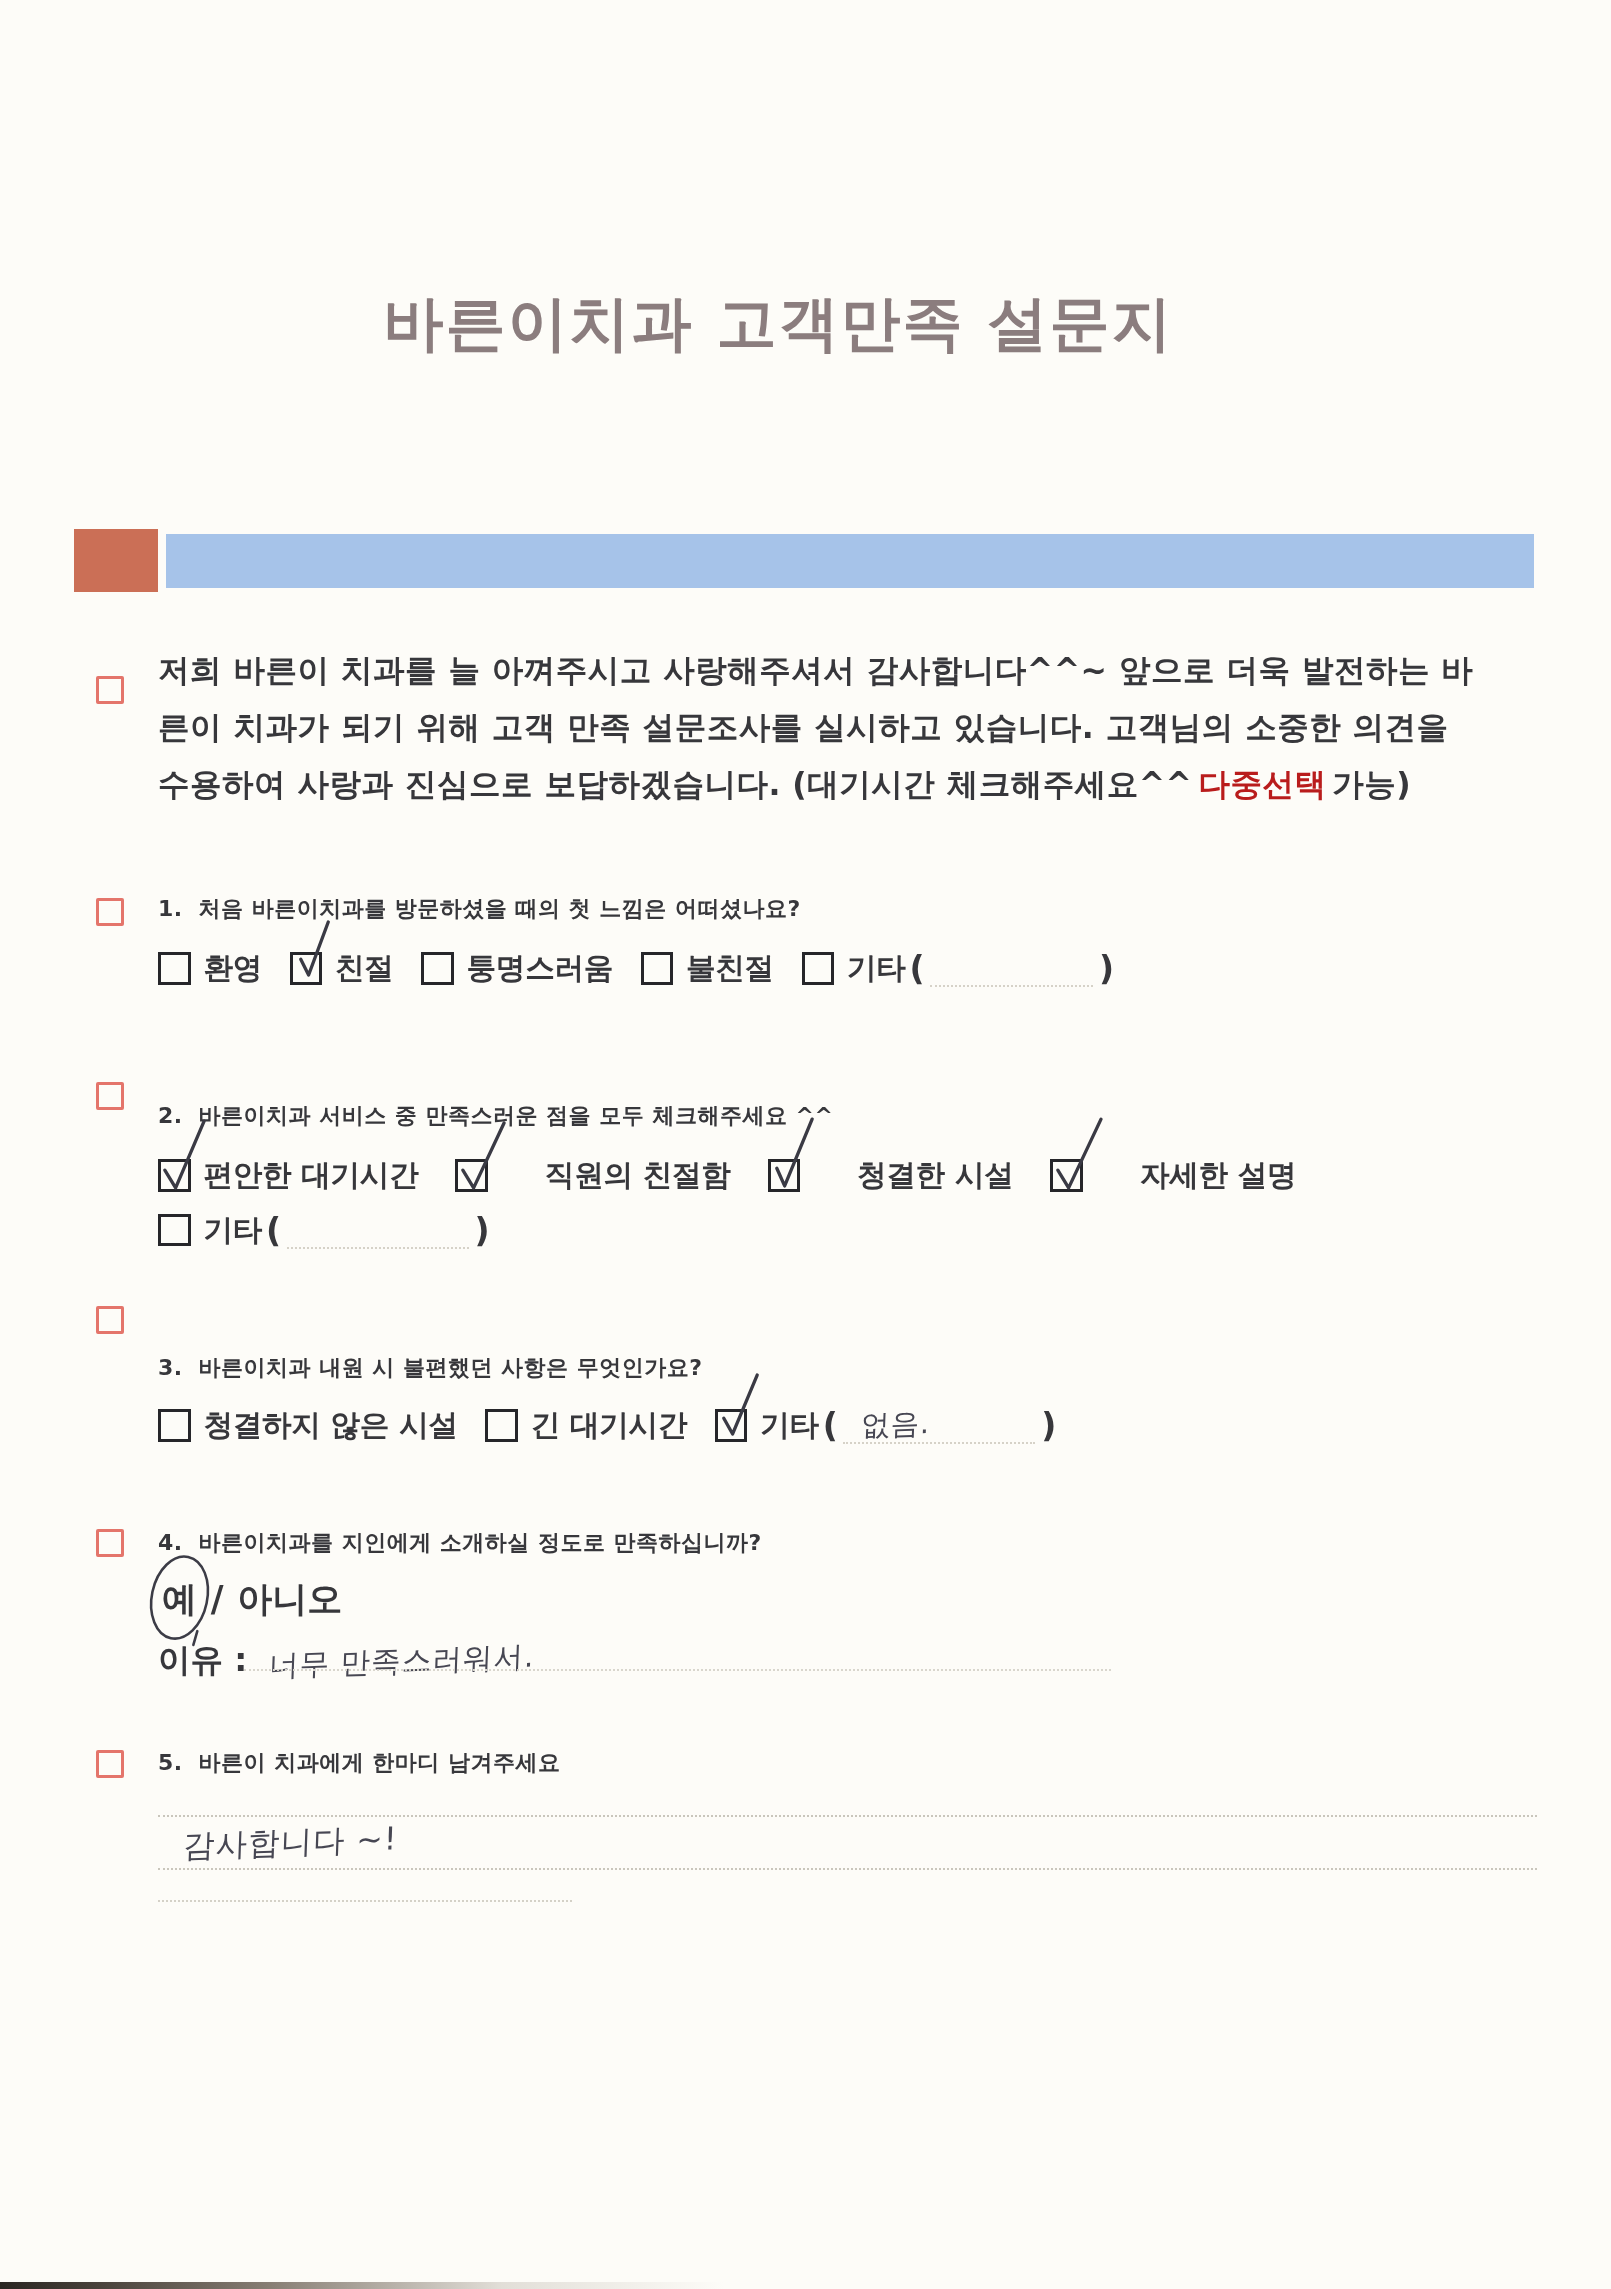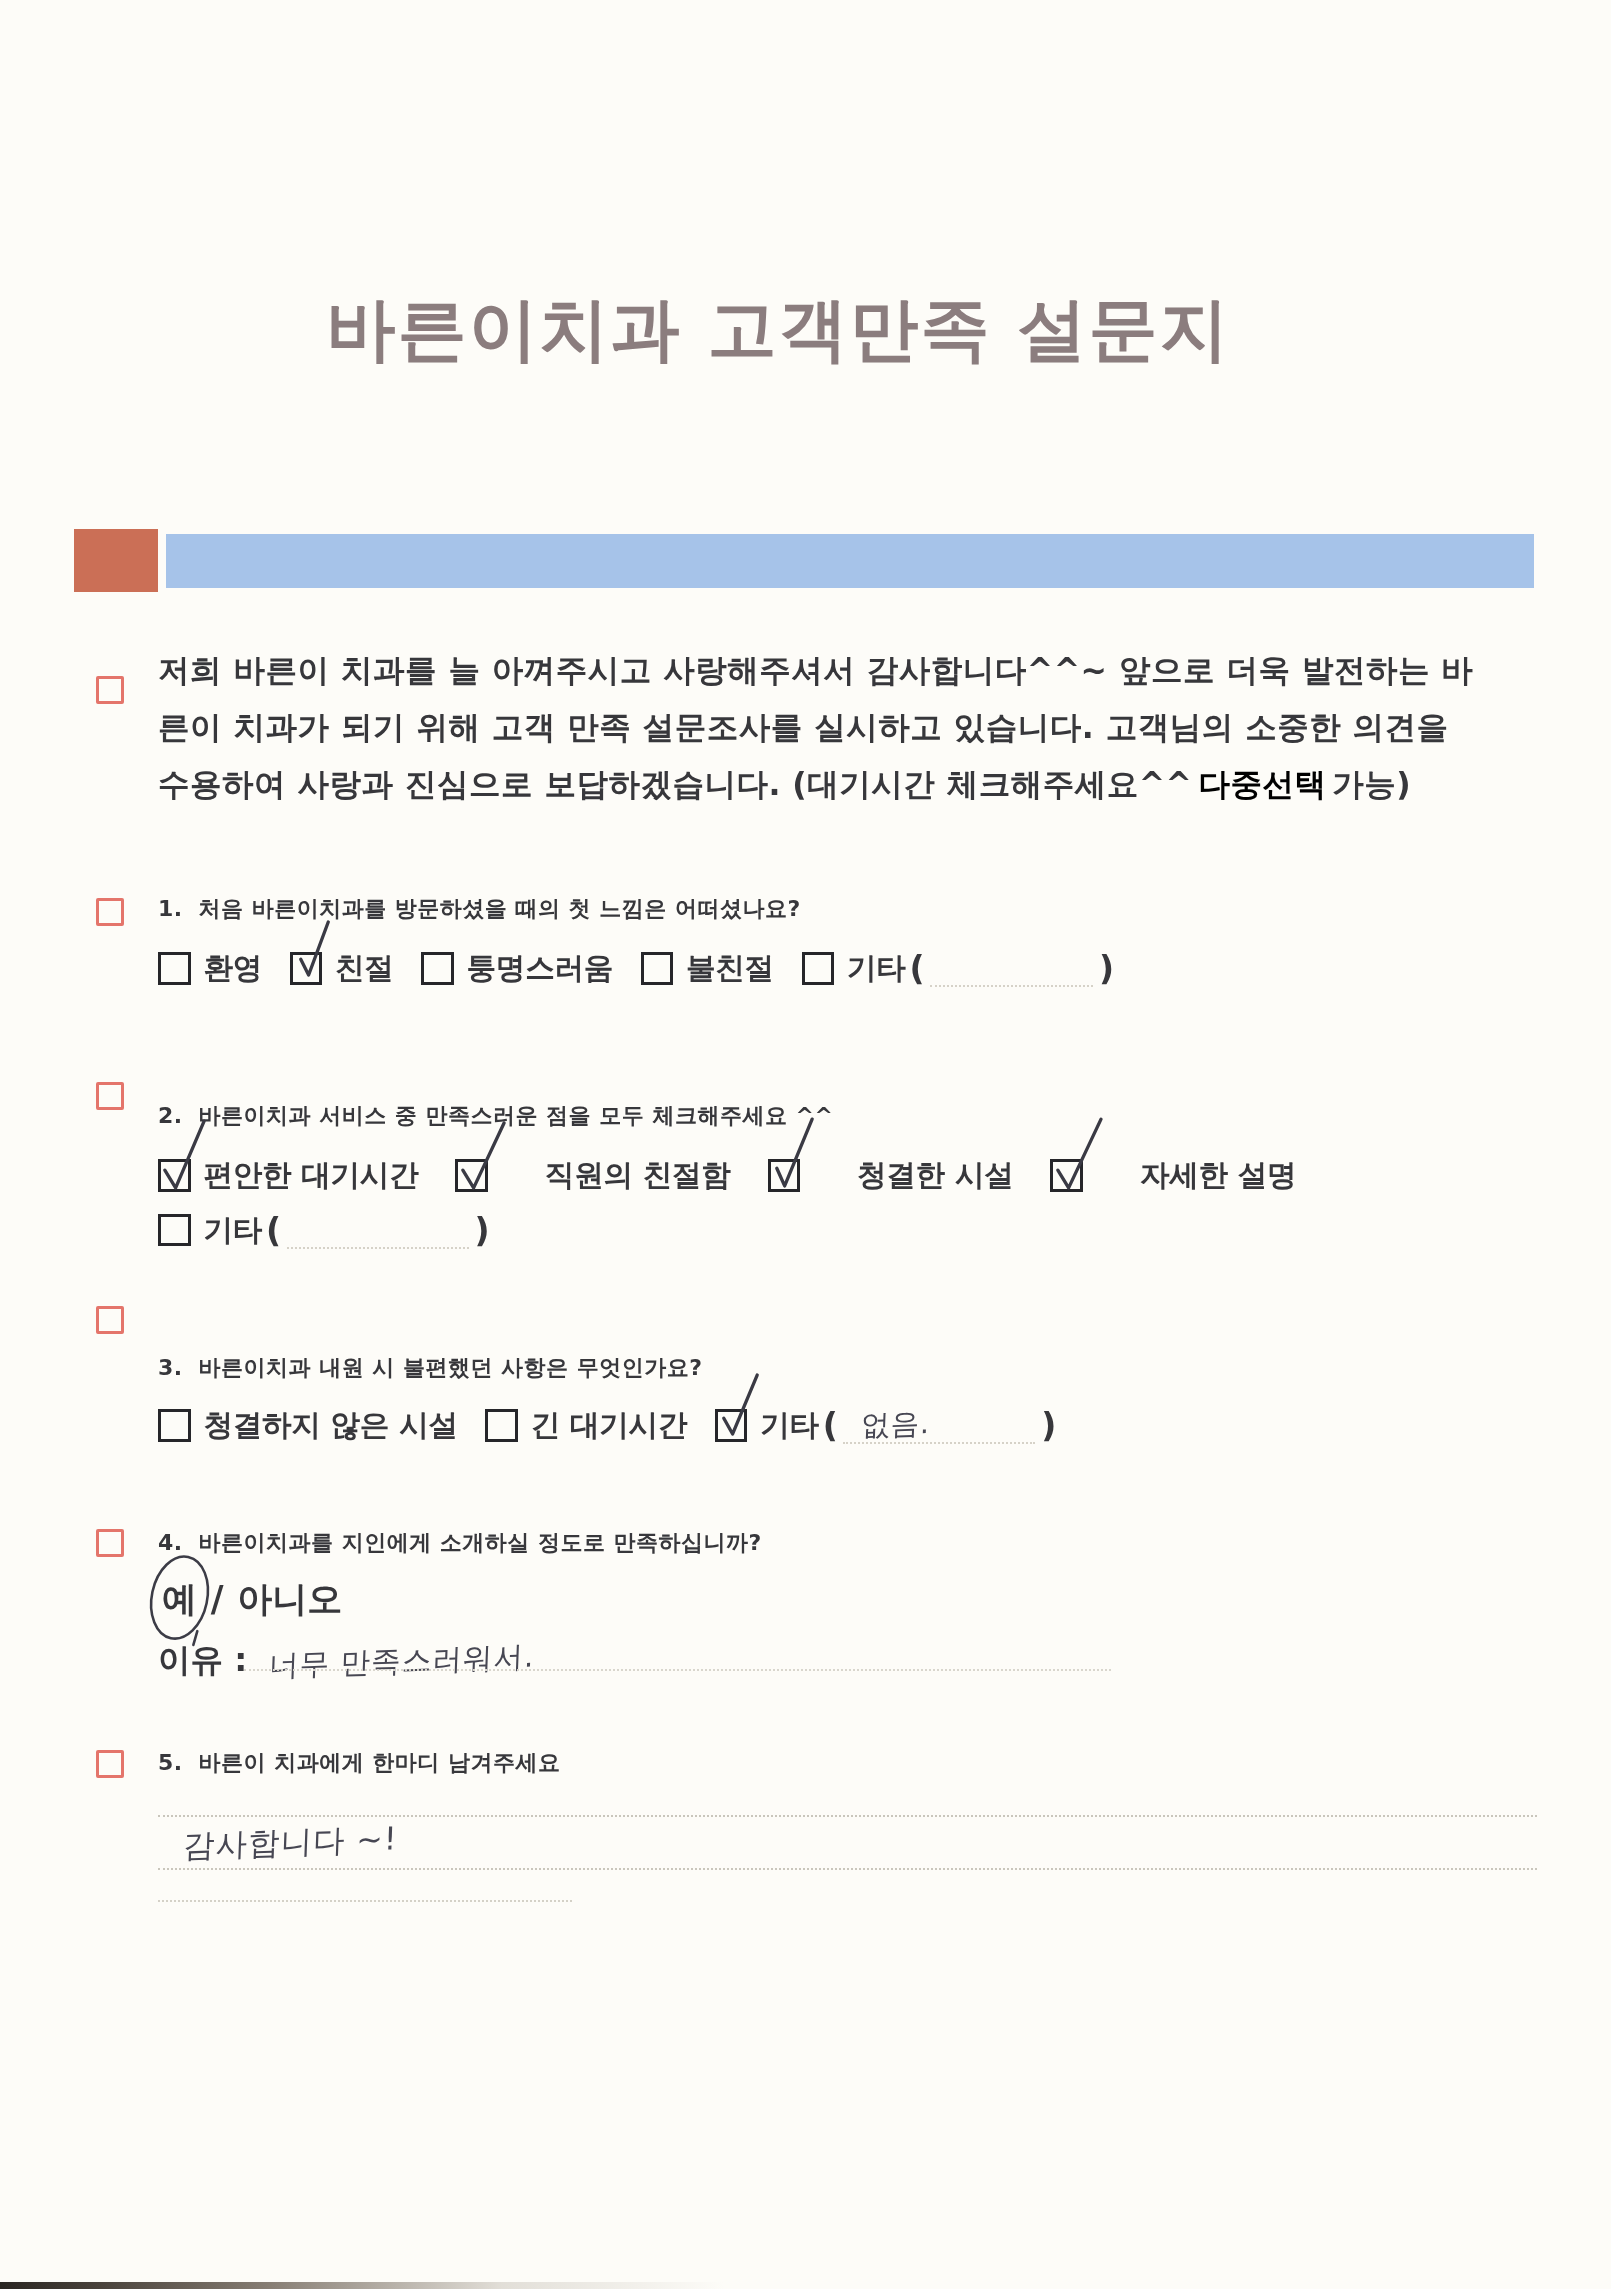--- a/index.html
+++ b/index.html
@@ -4,33 +4,33 @@
 <style>
   html,body { margin:0; padding:0; background:#e9e7e2; }
   .page {
     position:relative; width:1612px; height:2289px; margin:0 auto;
     background:#fdfcf8; overflow:hidden;
     font-family:"DejaVu Sans", sans-serif; color:#37373b;
   }
   
   .title {
     position:absolute; left:79px; top:284px; width:1399px; margin:0;
-    text-align:center; font-size:69px; font-weight:bold; letter-spacing:2px;
+    text-align:center; font-size:60px; font-weight:bold; letter-spacing:2px;
     color:#8b7d7e;
   }
   
   .bar-orange { position:absolute; left:74px; top:529px; width:84px; height:63px; background:#cb6f56; }
   .bar-blue   { position:absolute; left:166px; top:534px; width:1368px; height:54px; background:#a6c3e9; }
   
   .bullet { position:absolute; left:96px; width:21.7px; height:21.7px; border:3px solid #e4756b; border-radius:2px; background:transparent; }
   .b-intro { top:676px; } .b-q1 { top:898px; } .b-q2 { top:1082px; }
   .b-q3 { top:1306px; } .b-q4 { top:1529px; } .b-q5 { top:1750px; }
   
   .intro { position:absolute; left:158px; top:642px; width:1409px; font-size:31.5px; font-weight:600; line-height:57px; letter-spacing:0.5px; }
-  .pink { color:#000000; font-weight:700; margin:0 5.9px; }
+  .pink { color:#b91c1c; font-weight:700; margin:0 5.9px; }
   
   .q { position:absolute; left:158px; width:1419px; }
   .q1 { top:885px; } .q2 { top:1092px; } .q3 { top:1344px; } .q4 { top:1519px; } .q5 { top:1739px; }
   .qtext { font-size:22px; font-weight:700; line-height:47px; letter-spacing:0.5px; }
   .qnum { display:inline-block; margin-right:15.8px; }
   .opts { display:flex; align-items:center; flex-wrap:nowrap; margin-top:15.8px; font-size:29.6px; font-weight:700; letter-spacing:-0.3px; }
   .opts.row2 { margin-top:13.8px; }
   .g28 > .opt + .opt { margin-left:27.6px;justify-content:flex-end; }
   .g38 > .opt + .opt { margin-left:37px;gap:44px; }
   .opt { display:flex; align-items:center; position:relative; }

